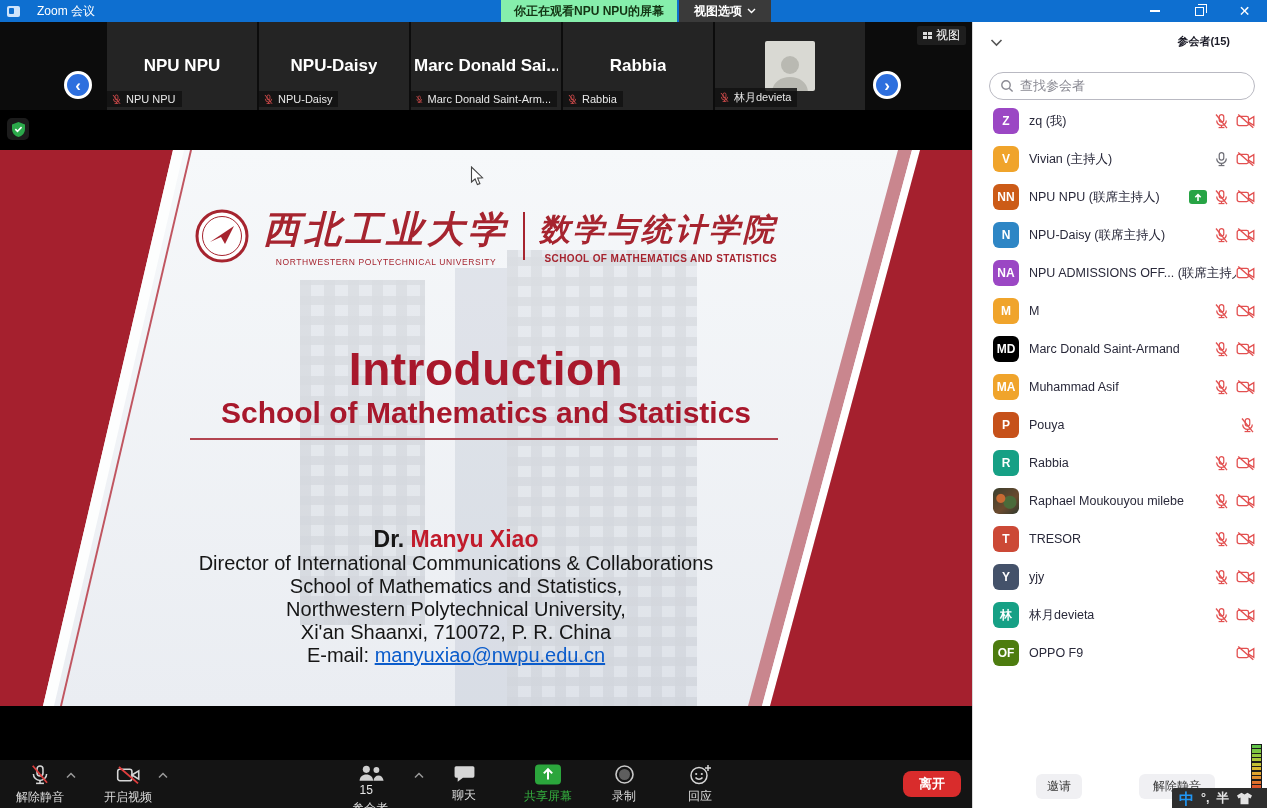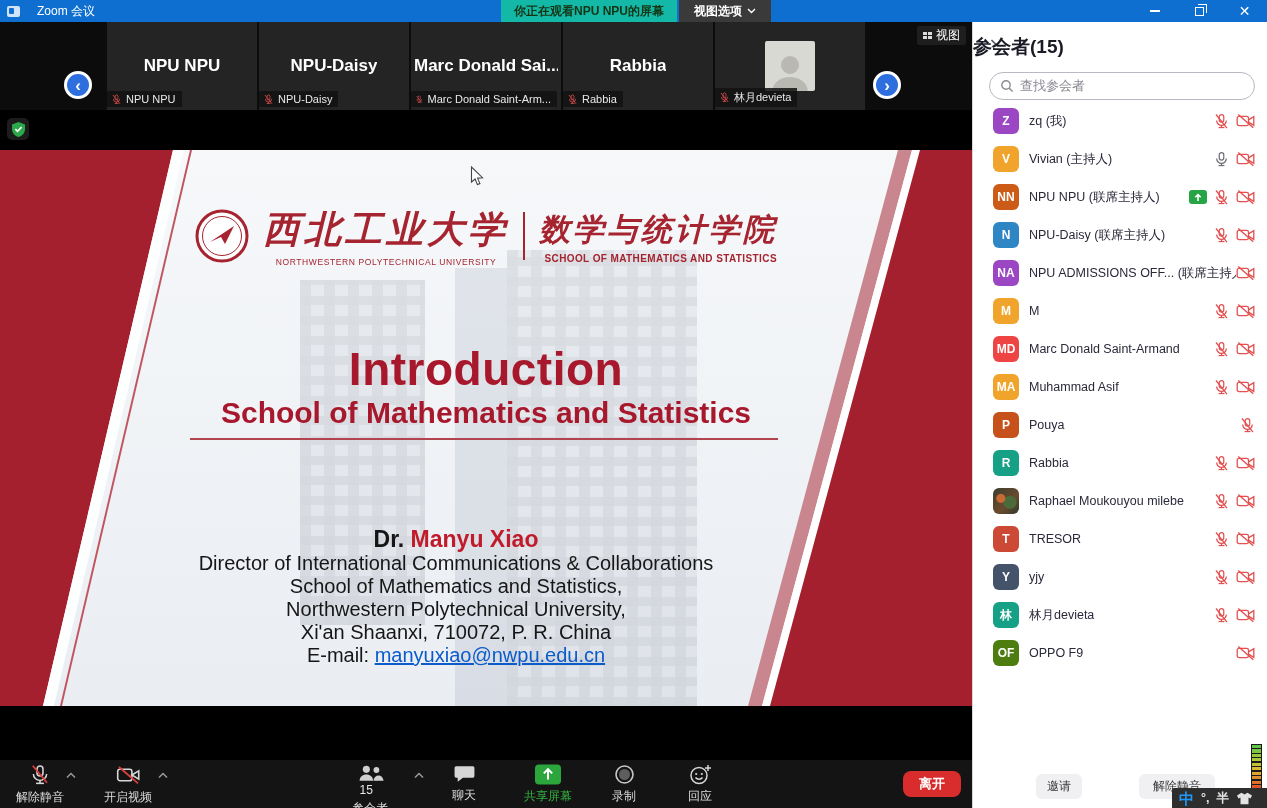--- a/index.html
+++ b/index.html
@@ -6,21 +6,21 @@
   *{box-sizing:border-box;}
   #app{position:relative;width:1267px;height:808px;background:#000;overflow:hidden;
        font-family:"Liberation Sans","DejaVu Sans",sans-serif;}
   .abs{position:absolute;}
 
   
   .titlebar{left:0;top:0;width:1267px;height:22px;background:#0E6FD0;display:flex;align-items:center;}
   .tb-appicon{width:13px;height:11px;margin-left:7px;background:#cfe4fb;border-radius:2px;position:relative;}
   .tb-appicon:after{content:"";position:absolute;left:2px;top:2.5px;width:5px;height:6px;background:#0E6FD0;border-radius:1px;}
   .tb-title{color:#fff;font-size:12px;margin-left:17px;}
-  .tb-banner{position:absolute;left:501px;top:0;width:176px;height:22px;background:#14b8a6;color:#143514;
+  .tb-banner{position:absolute;left:501px;top:0;width:176px;height:22px;background:#86efac;color:#143514;
              font-size:12px;font-weight:bold;display:flex;align-items:center;justify-content:center;}
   .tb-viewopt{position:absolute;left:679px;top:0;width:92px;height:22px;background:#3A3A3A;color:#fff;
              font-size:12px;font-weight:bold;display:flex;align-items:center;justify-content:center;gap:5px;cursor:default;}
   .tb-controls{position:absolute;right:0;top:0;height:22px;display:flex;}
   .tb-ctrl{width:45px;height:22px;display:flex;align-items:center;justify-content:center;color:#fff;font-size:12px;}
   .glyph-min{width:10px;height:1.5px;background:#fff;display:inline-block;}
   .glyph-restore{width:9px;height:9px;border:1.2px solid #fff;position:relative;display:inline-block;}
   .glyph-restore:before{content:"";position:absolute;left:2px;top:-4px;width:8px;height:8px;border:1.2px solid #fff;border-left:none;border-bottom:none;}
 
   
@@ -72,21 +72,21 @@
   .tb-item .lbl{margin-top:3px;white-space:nowrap;}
   .caret{position:absolute;top:12px;}
   .share-lbl{color:#35B13F !important;}
   .leave-btn{position:absolute;left:903px;top:11px;width:58px;height:26px;background:#D92C2C;border-radius:8px;
              color:#fff;font-size:13px;font-weight:bold;display:flex;align-items:center;justify-content:center;cursor:pointer;}
   .badge15{font-size:12px;color:#E6E6E6;margin-left:3px;}
 
   
   .panel{left:972px;top:22px;width:295px;height:786px;background:#fff;border-left:1px solid #D8D8D8;}
   .panel-header{position:absolute;left:0;top:8px;width:295px;height:26px;}
-  .panel-title{position:absolute;left:0;top:4px;width:257px;text-align:left;font-size:19px;font-weight:bold;color:#1B1B27;}
+  .panel-title{position:absolute;left:0;top:4px;width:257px;text-align:right;font-size:11px;font-weight:bold;color:#1B1B27;}
   .panel-chevron{position:absolute;left:17px;top:8px;cursor:pointer;}
   .searchbox{position:absolute;left:16px;top:50px;width:266px;height:28px;border:1px solid #B9B9C2;border-radius:14px;
              display:flex;align-items:center;padding:0 10px;gap:6px;color:#8A8A93;font-size:13px;background:#fff;}
   .plist{position:absolute;left:0;top:80px;width:295px;}
   .prow{height:38px;display:flex;align-items:center;padding:0 12px 0 20px;cursor:default;}
   .pavatar{width:26px;height:26px;border-radius:6px;color:#fff;font-size:12px;font-weight:bold;
            display:flex;align-items:center;justify-content:center;flex:none;}
   .pavatar.photo{background:
       radial-gradient(circle at 30% 40%,#c76a33 0 4px,transparent 5px),
       radial-gradient(circle at 65% 55%,#4a6b3a 0 6px,transparent 7px),
@@ -512,21 +512,21 @@
             <svg width="20" height="16" viewBox="0 0 20 16">
   <g fill="none" stroke="#E25050" stroke-width="1.3">
                 <rect x="1.2" y="3.4" width="11.3" height="9.2" rx="1.8"></rect>
   <path d="M12.5 6.9l5.3-3.2v8.6l-5.3-3.2"></path>
               </g>
   <line x1="2.2" y1="1.4" x2="17.3" y2="14.8" stroke="#E25050" stroke-width="1.4"></line>
             </svg>
           </span>
         </div>
         <div class="prow">
-          <span class="pavatar" style="background:#ef4444">MD</span>
+          <span class="pavatar" style="background:#000000">MD</span>
           <span class="pname">Marc Donald Saint-Armand</span>
                    <span class="picons">
             <svg width="17" height="17" viewBox="0 0 18 18">
   <g fill="none" stroke="#E25050" stroke-width="1.3">
                 <rect x="6.6" y="1.6" width="4.8" height="8" rx="2.4"></rect>
   <path d="M3.9 8a5.1 5.1 0 0 0 10.2 0"></path>
                 <line x1="9" y1="13.1" x2="9" y2="15.4"></line>
                 <line x1="5.9" y1="15.4" x2="12.1" y2="15.4"></line>
               </g>
   <line x1="3.2" y1="1.6" x2="14.8" y2="16" stroke="#E25050" stroke-width="1.4"></line>

